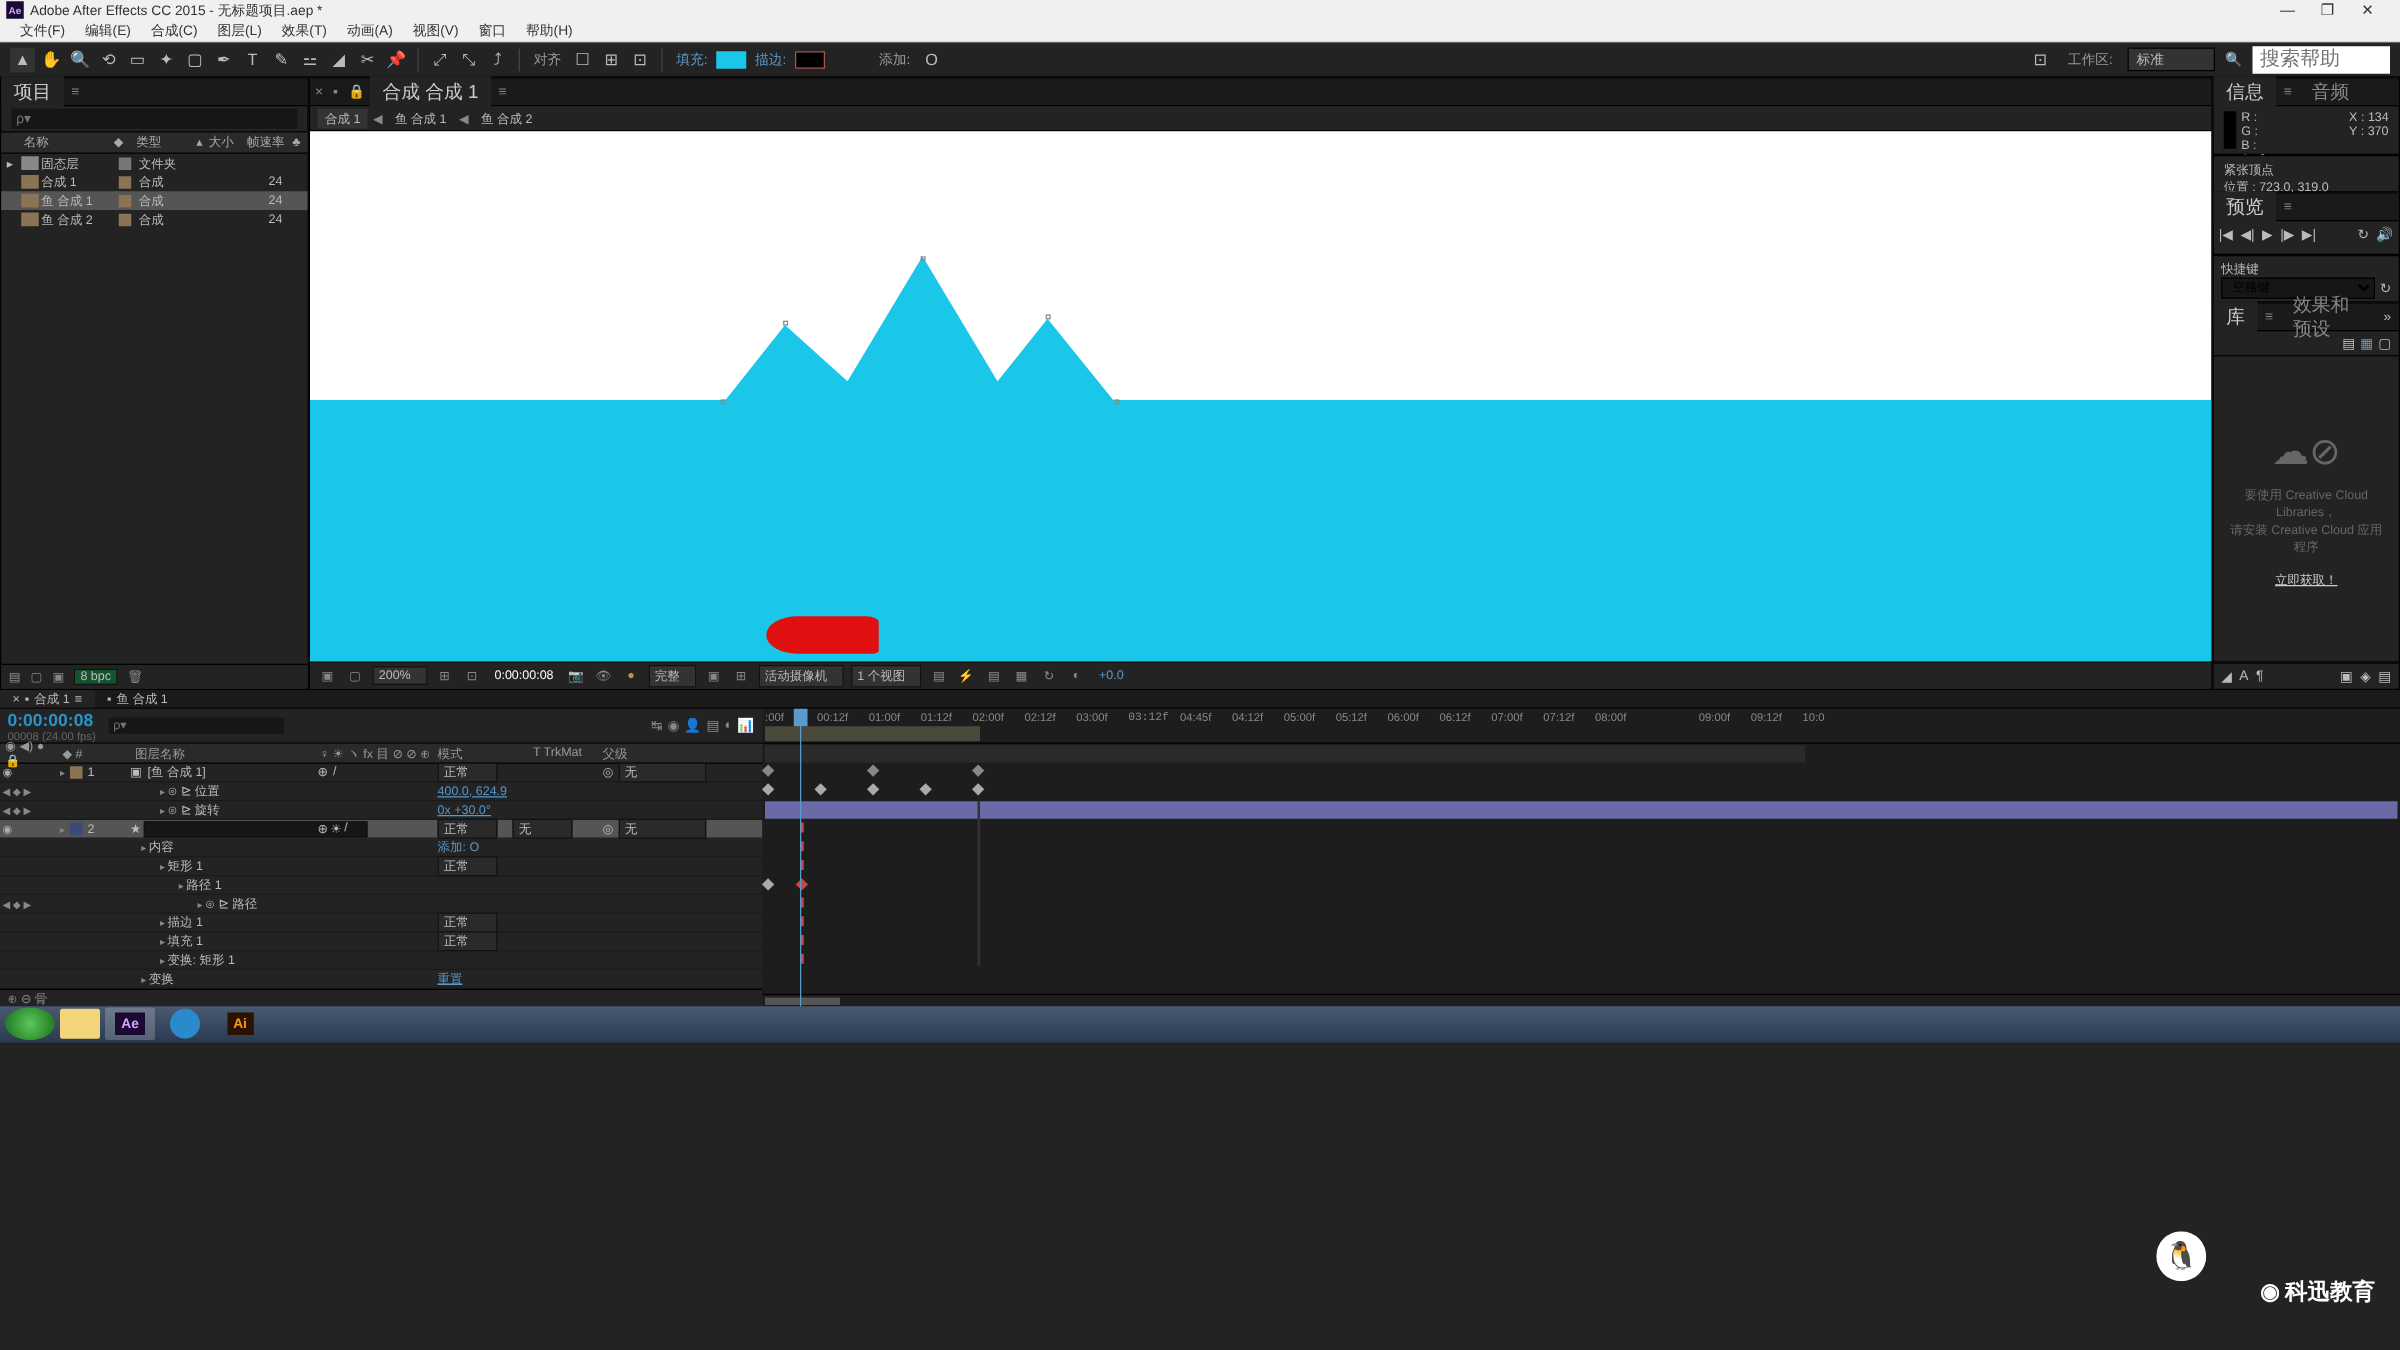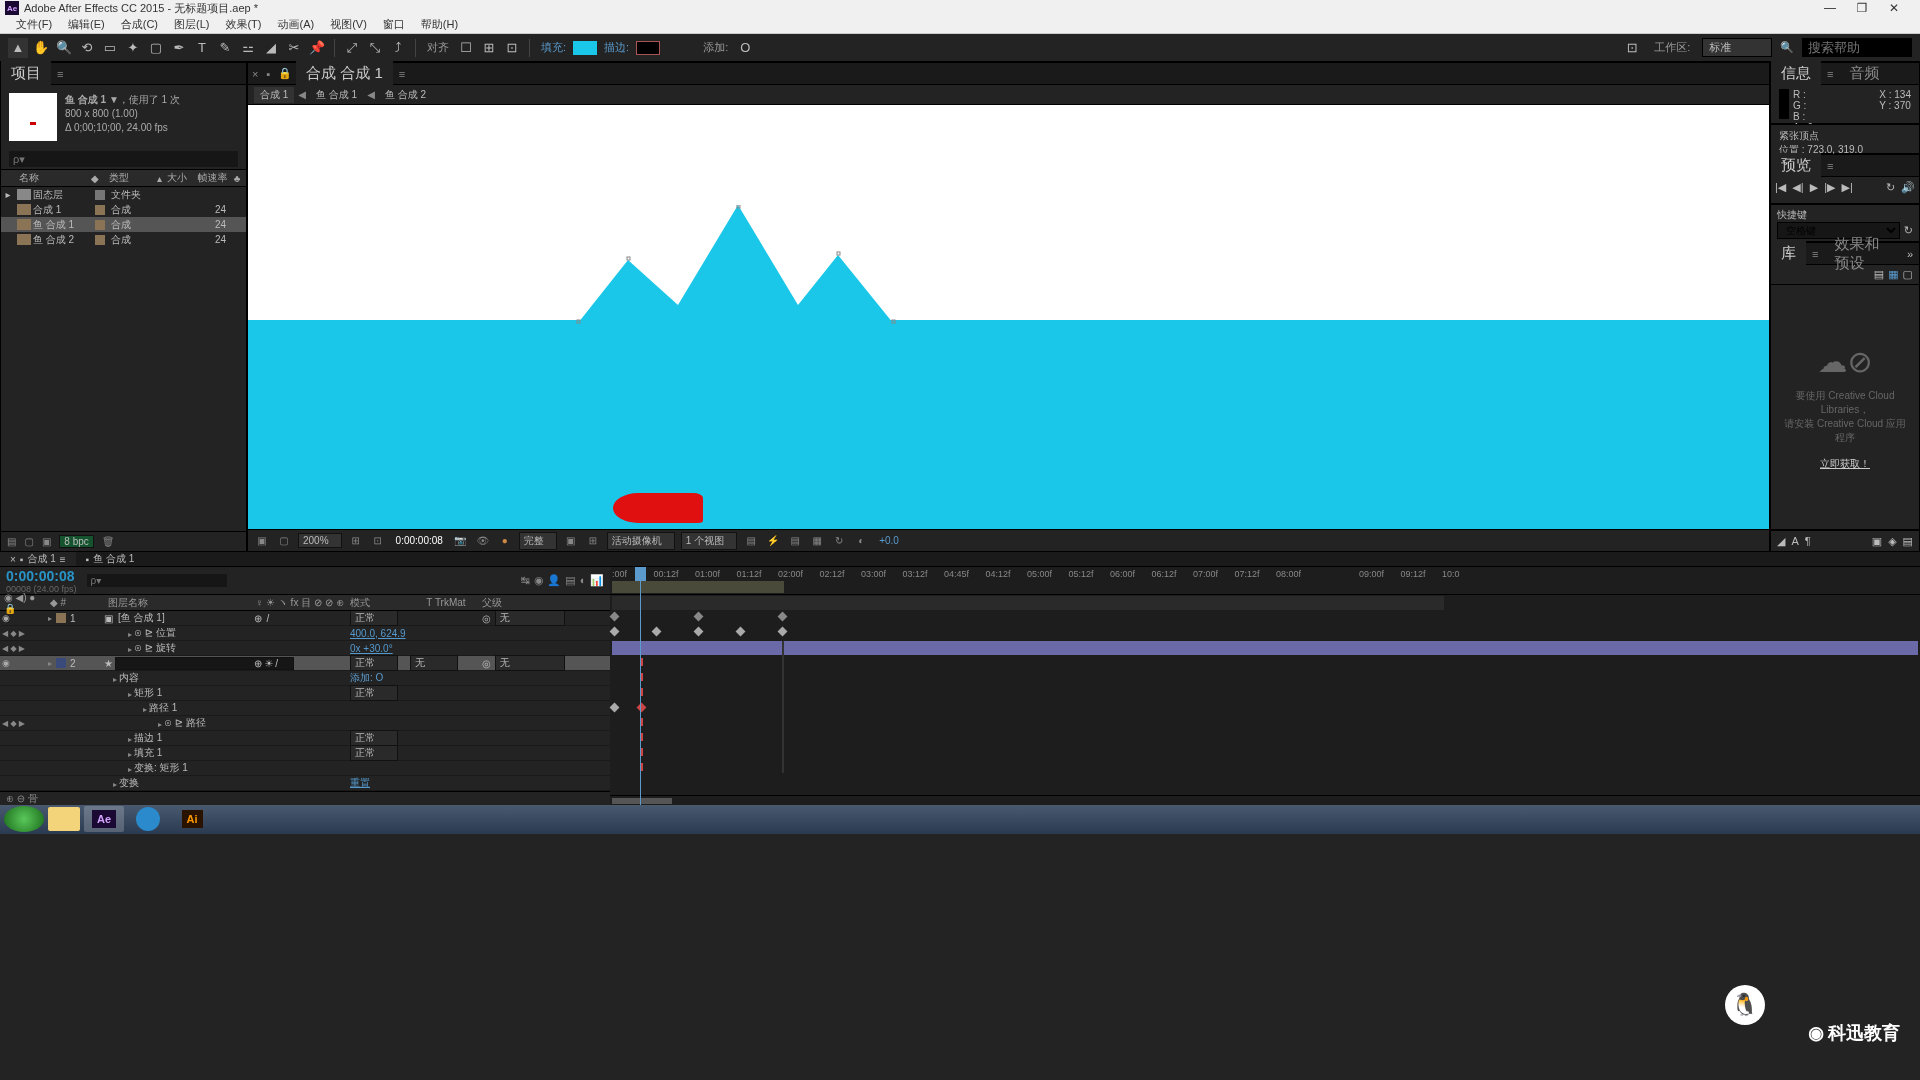--- a/index.html
+++ b/index.html
@@ -11,21 +11,21 @@
 .menubar { height: 18px; background: #f0f0f0; display: flex; align-items: center; padding: 0 8px; color: #333; font-size: 11px; border-bottom: 1px solid #ccc; }
 .menubar span { padding: 0 8px; cursor: pointer; }
 .toolbar { height: 28px; background: #232323; border-bottom: 1px solid #000; display: flex; align-items: center; padding: 0 8px; gap: 3px; }
 .tbtn { width: 20px; height: 20px; display: inline-flex; align-items: center; justify-content: center; color: #bbb; cursor: pointer; font-size: 13px; }
 .tbtn.sel { background: #333; }
 .tsep { width: 1px; height: 18px; background: #444; margin: 0 4px; }
 .tlabel { color: #999; font-size: 11px; margin: 0 4px; }
 .tswatch { width: 24px; height: 14px; display: inline-block; }
 .workspace-right { margin-left: auto; display: flex; align-items: center; gap: 8px; }
 .ws-select { background: #333; color: #bbb; padding: 1px 40px 1px 6px; font-size: 11px; border: 1px solid #000; }
-.search-box { background: #000000; color: #888; padding: 2px 6px; font-size: 13px; width: 110px; border: none; }
+.search-box { background: #ffffff; color: #888; padding: 2px 6px; font-size: 16px; width: 110px; border: none; }
 
 .main { display: flex; height: 490px; }
 .panel { background: #232323; border: 1px solid #000; display: flex; flex-direction: column; }
 .panel-tabs { height: 22px; background: #1a1a1a; display: flex; align-items: center; border-bottom: 1px solid #000; }
 .ptab { padding: 3px 10px; font-size: 15px; cursor: pointer; color: #888; }
 .ptab.active { background: #232323; color: #ccc; }
 .ptab-menu { padding: 0 6px; cursor: pointer; color: #888; }
 
 .proj-panel { width: 247px; }
 .proj-info { display: flex; padding: 8px; gap: 8px; }
@@ -197,28 +197,20 @@
   </div>
 </div>
 
 <div class="main">
 
   <div class="panel proj-panel">
     <div class="panel-tabs">
       <span class="ptab active">项目</span>
       <span class="ptab-menu">≡</span>
     </div>
-    <div class="proj-info">
-      <div class="proj-thumb"></div>
-      <div class="proj-meta">
-        <div><span style="font-weight:bold">鱼 合成 1</span> ▼<span>，使用了 1 次</span></div>
-        <div>800 x 800 (1.00)</div>
-        <div>Δ 0;00;10;00, 24.00 fps</div>
-      </div>
-    </div>
     <div class="proj-search"><input placeholder="ρ▾" style=""></div>
     <div class="proj-header">
       <span class="proj-col-name">名称</span>
       <span class="proj-col-lbl">◆</span>
       <span class="proj-col-type">类型</span>
       <span style="width:10px">▴</span>
       <span class="proj-col-sz">大小</span>
       <span class="proj-col-fr">帧速率</span>
       <span style="width:18px;text-align:center">♣</span>
     </div>
@@ -575,21 +567,21 @@
     <div class="tl-right">
       <div class="tl-ruler" id="tl-ruler">
         <div class="tl-work"></div>
       <span class="tl-tick" style="left: 2px;">:00f</span>
           <span class="tl-tick" style="left: 43.5px;">00:12f</span>
           <span class="tl-tick" style="left: 85px;">01:00f</span>
           <span class="tl-tick" style="left: 126.5px;">01:12f</span>
           <span class="tl-tick" style="left: 168px;">02:00f</span>
           <span class="tl-tick" style="left: 209.5px;">02:12f</span>
           <span class="tl-tick" style="left: 251px;">03:00f</span>
-          <span class="tl-tick" style="left: 292.5px;">03:12f</span>
+          <span class="tl-tick" style="left: 292.5px; font-family: Liberation Mono, monospace;">03:12f</span>
           <span class="tl-tick" style="left: 334px;">04:45f</span>
           <span class="tl-tick" style="left: 375.5px;">04:12f</span>
           <span class="tl-tick" style="left: 417px;">05:00f</span>
           <span class="tl-tick" style="left: 458.5px;">05:12f</span>
           <span class="tl-tick" style="left: 500px;">06:00f</span>
           <span class="tl-tick" style="left: 541.5px;">06:12f</span>
           <span class="tl-tick" style="left: 583px;">07:00f</span>
           <span class="tl-tick" style="left: 624.5px;">07:12f</span>
           <span class="tl-tick" style="left: 666px;">08:00f</span>
           <span class="tl-tick" style="left: 735px; margin-top: 29px;">08:12f</span>

